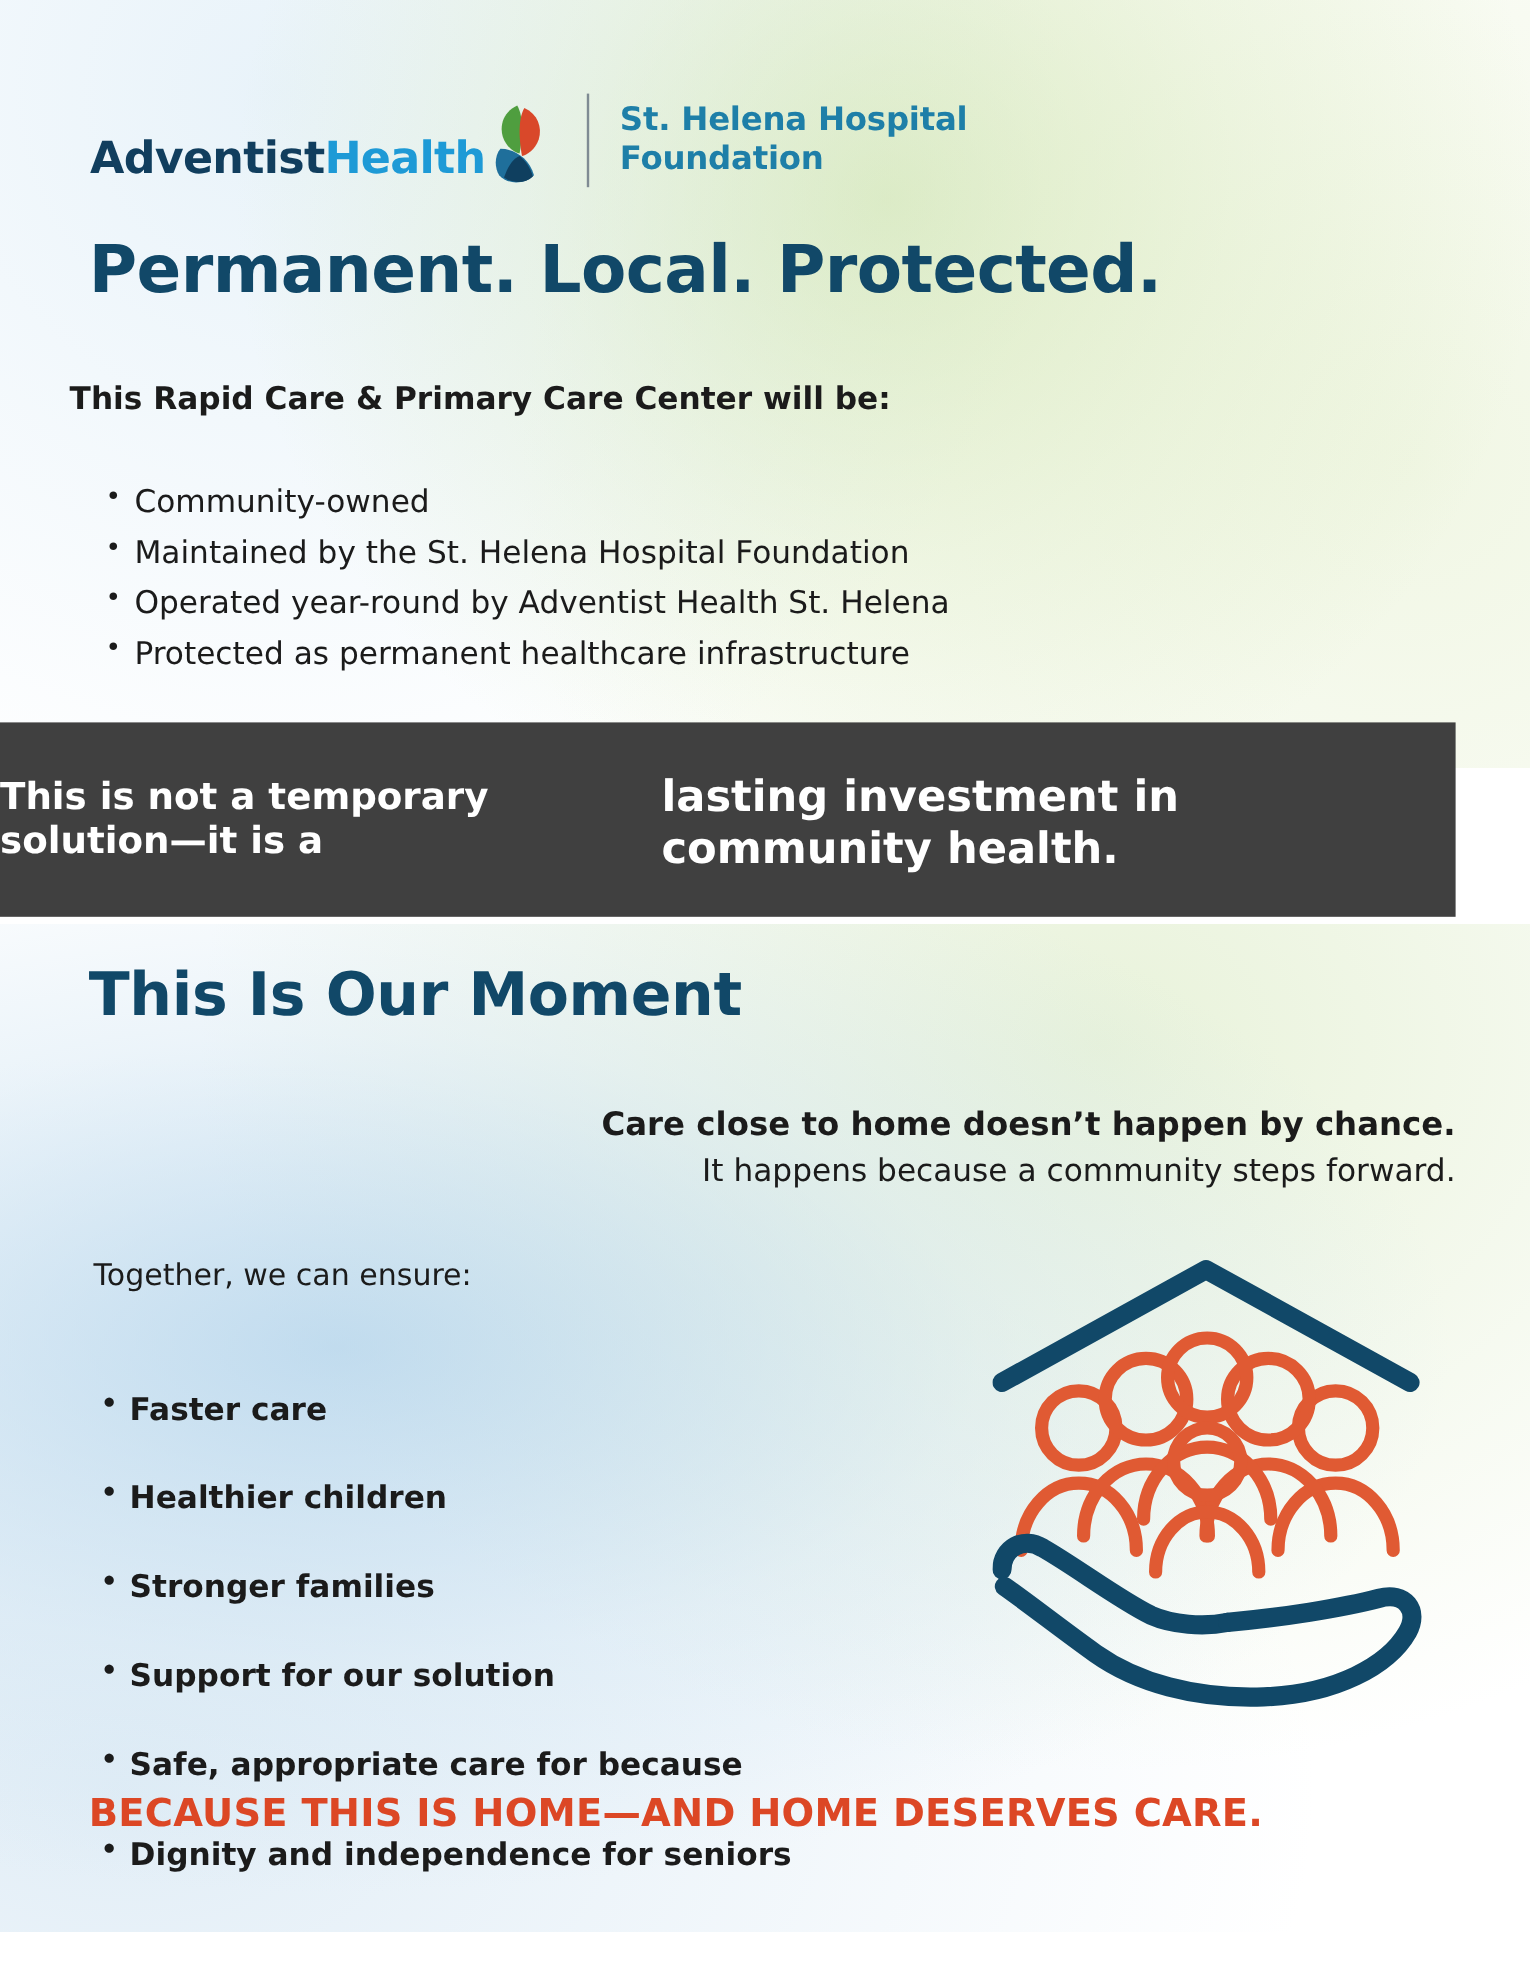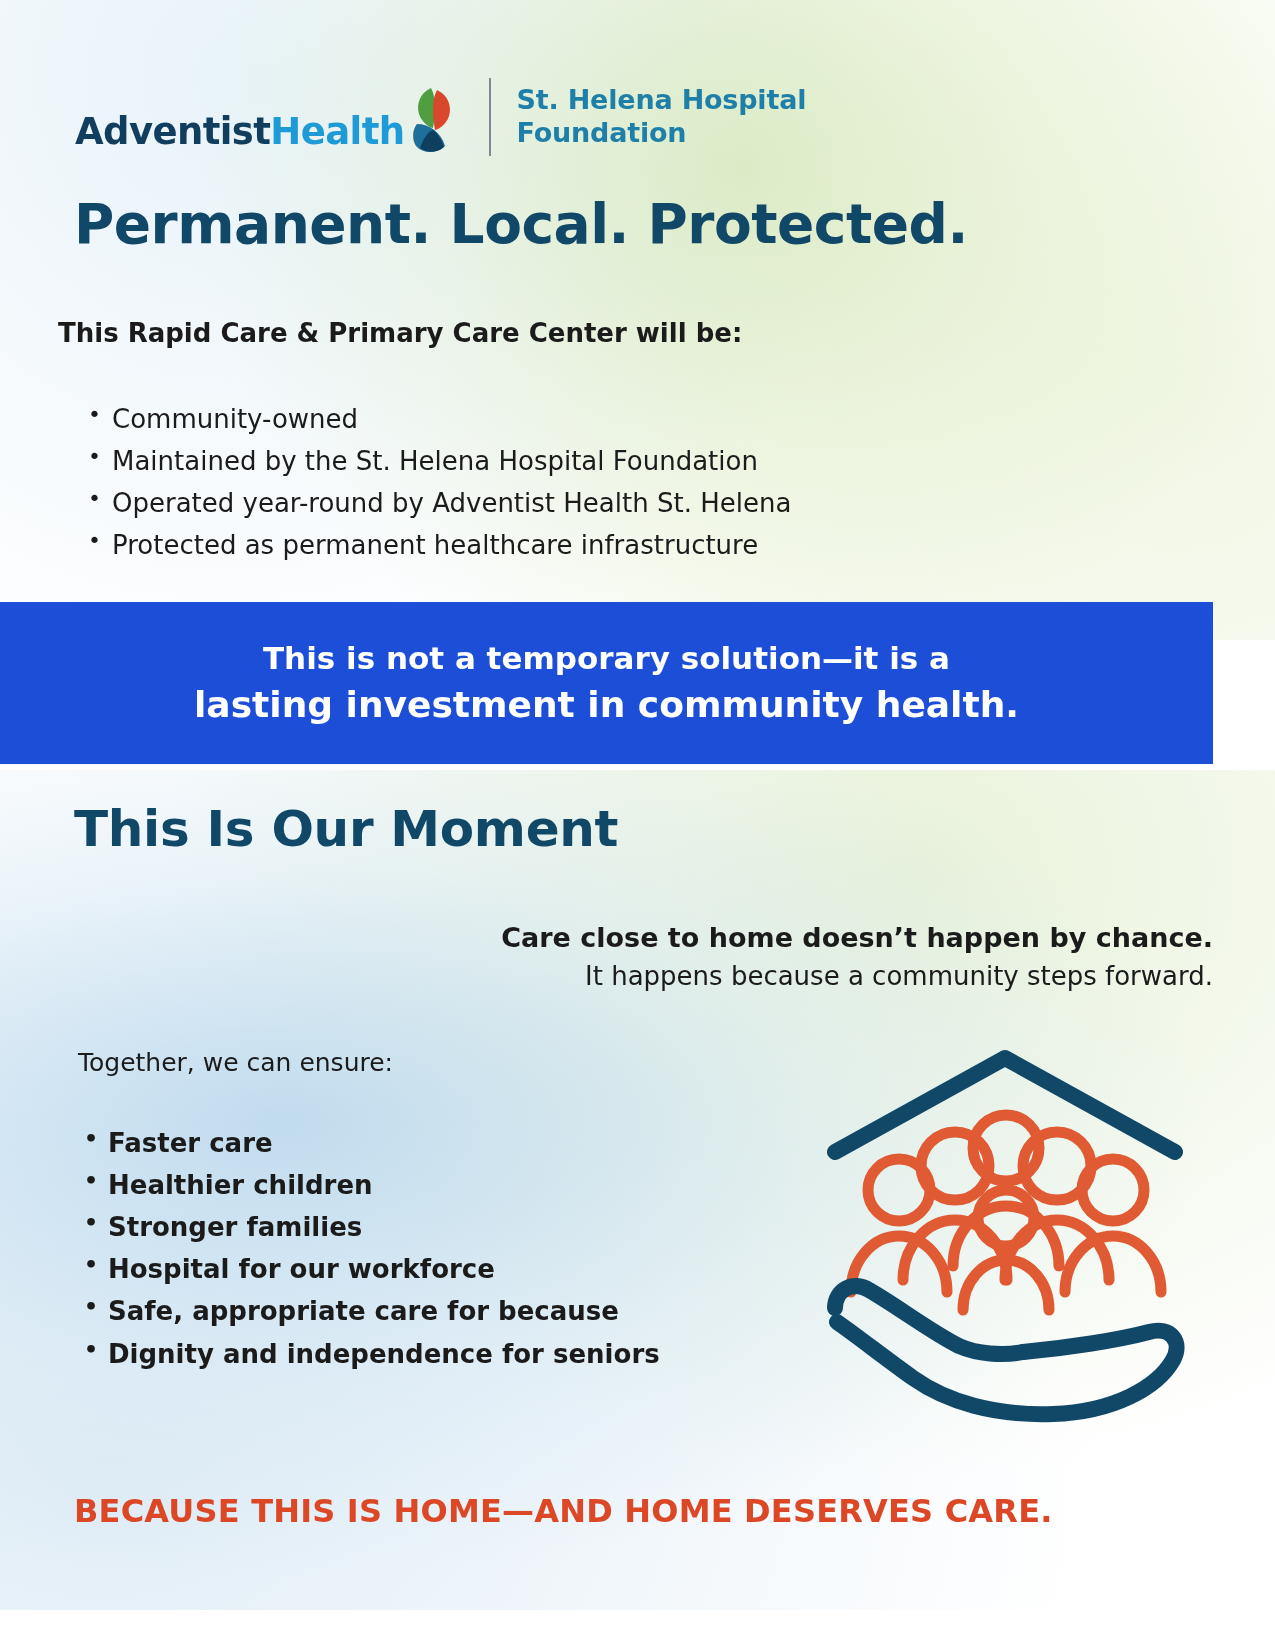--- a/index.html
+++ b/index.html
@@ -134,23 +134,22 @@
     width: 1000px;
   }
 
   
   .band {
     position: absolute;
     left: 0;
     top: 602px;
     width: 1213px;
     height: 162px;
-    background: #1d4ed8;
+    background: #404040;
     display: flex;
-    flex-direction: column;
     align-items: center;
     justify-content: center;
     color: #ffffff;
   }
   .band-line1 {
     font-size: 31px;
     font-weight: bold;
     line-height: 1.2;
   }
   .band-line2 {
@@ -197,21 +196,21 @@
     font-size: 25px;
     color: #1b1b1b;
   }
 
   .bottom-bullets {
     position: absolute;
     left: 70px;
     top: 1122px;
     width: 720px;
   }
-  .bottom-bullets li { font-weight: bold; }
+  .bottom-bullets li { font-weight: bold; margin-top: 32px; }
 
   
   .illustration {
     position: absolute;
     right: 88px;
     top: 1040px;
     width: 360px;
     height: 390px;
   }
 
@@ -277,21 +276,21 @@
       <div class="care-bold">Care close to home doesn’t happen by chance.</div>
       <div class="care-sub">It happens because a community steps forward.</div>
     </div>
 
     <div class="together">Together, we can ensure:</div>
 
     <ul class="bullets bottom-bullets">
       <li>Faster care</li>
       <li>Healthier children</li>
       <li>Stronger families</li>
-      <li>Hospital for our workforce</li>
+      <li>Support for our solution</li>
       <li>Safe, appropriate care for because</li>
       <li>Dignity and independence for seniors</li>
     </ul>
 
     <div class="illustration">
       <svg width="360" height="390" viewBox="0 0 360 390" xmlns="http://www.w3.org/2000/svg">
 
         <polyline points="8,112 178,18 348,112" fill="none" stroke="#114868" stroke-width="16" stroke-linecap="round" stroke-linejoin="round"></polyline>
 
         <g fill="none" stroke="#e05a33" stroke-width="11" stroke-linecap="round" stroke-linejoin="round">

